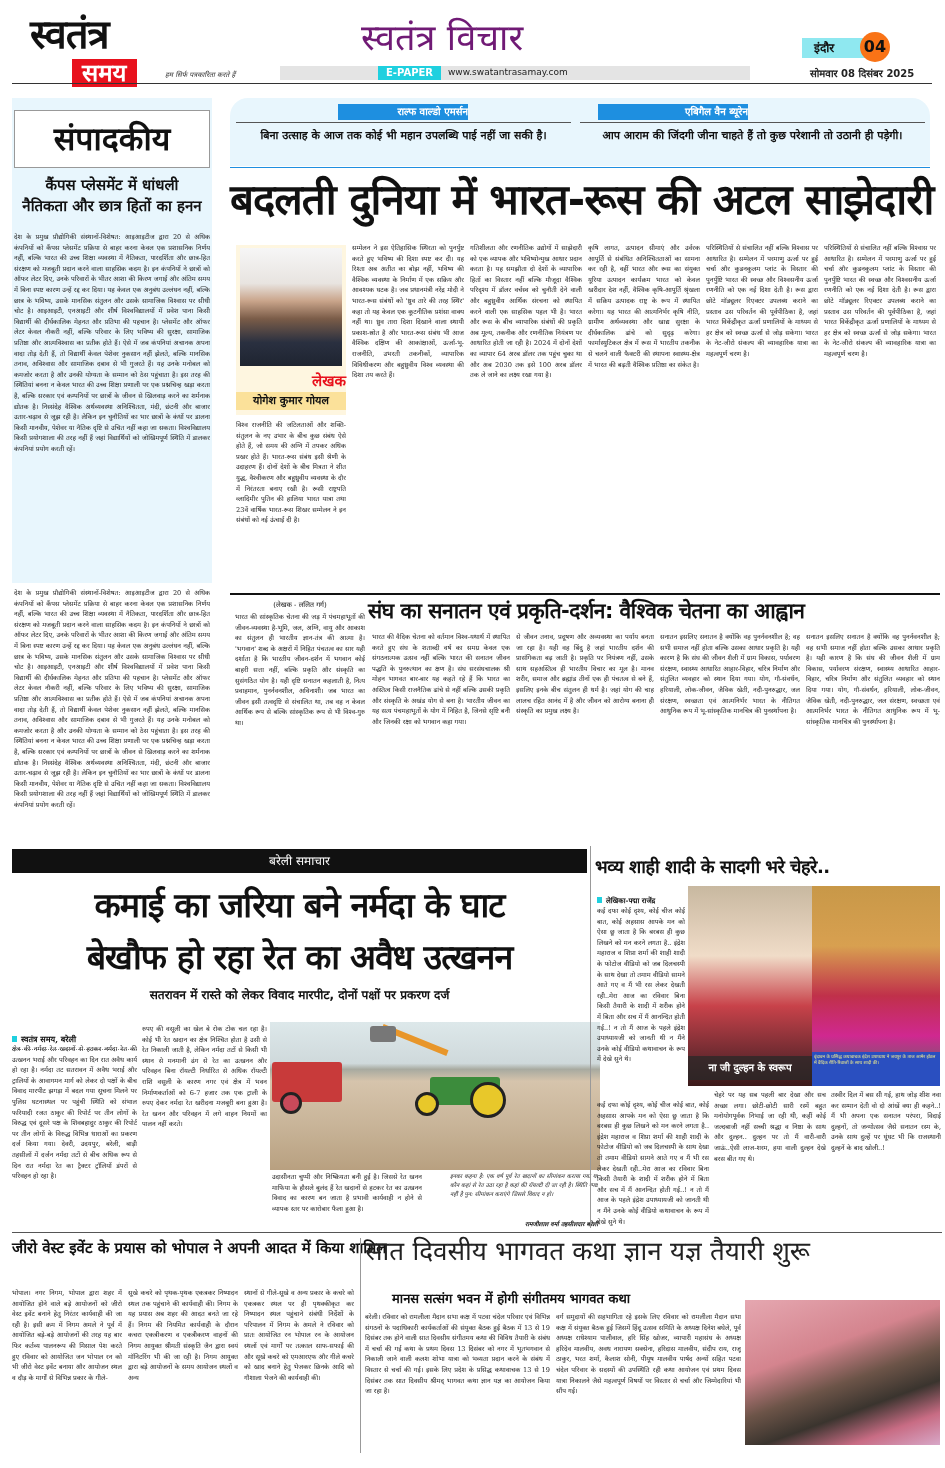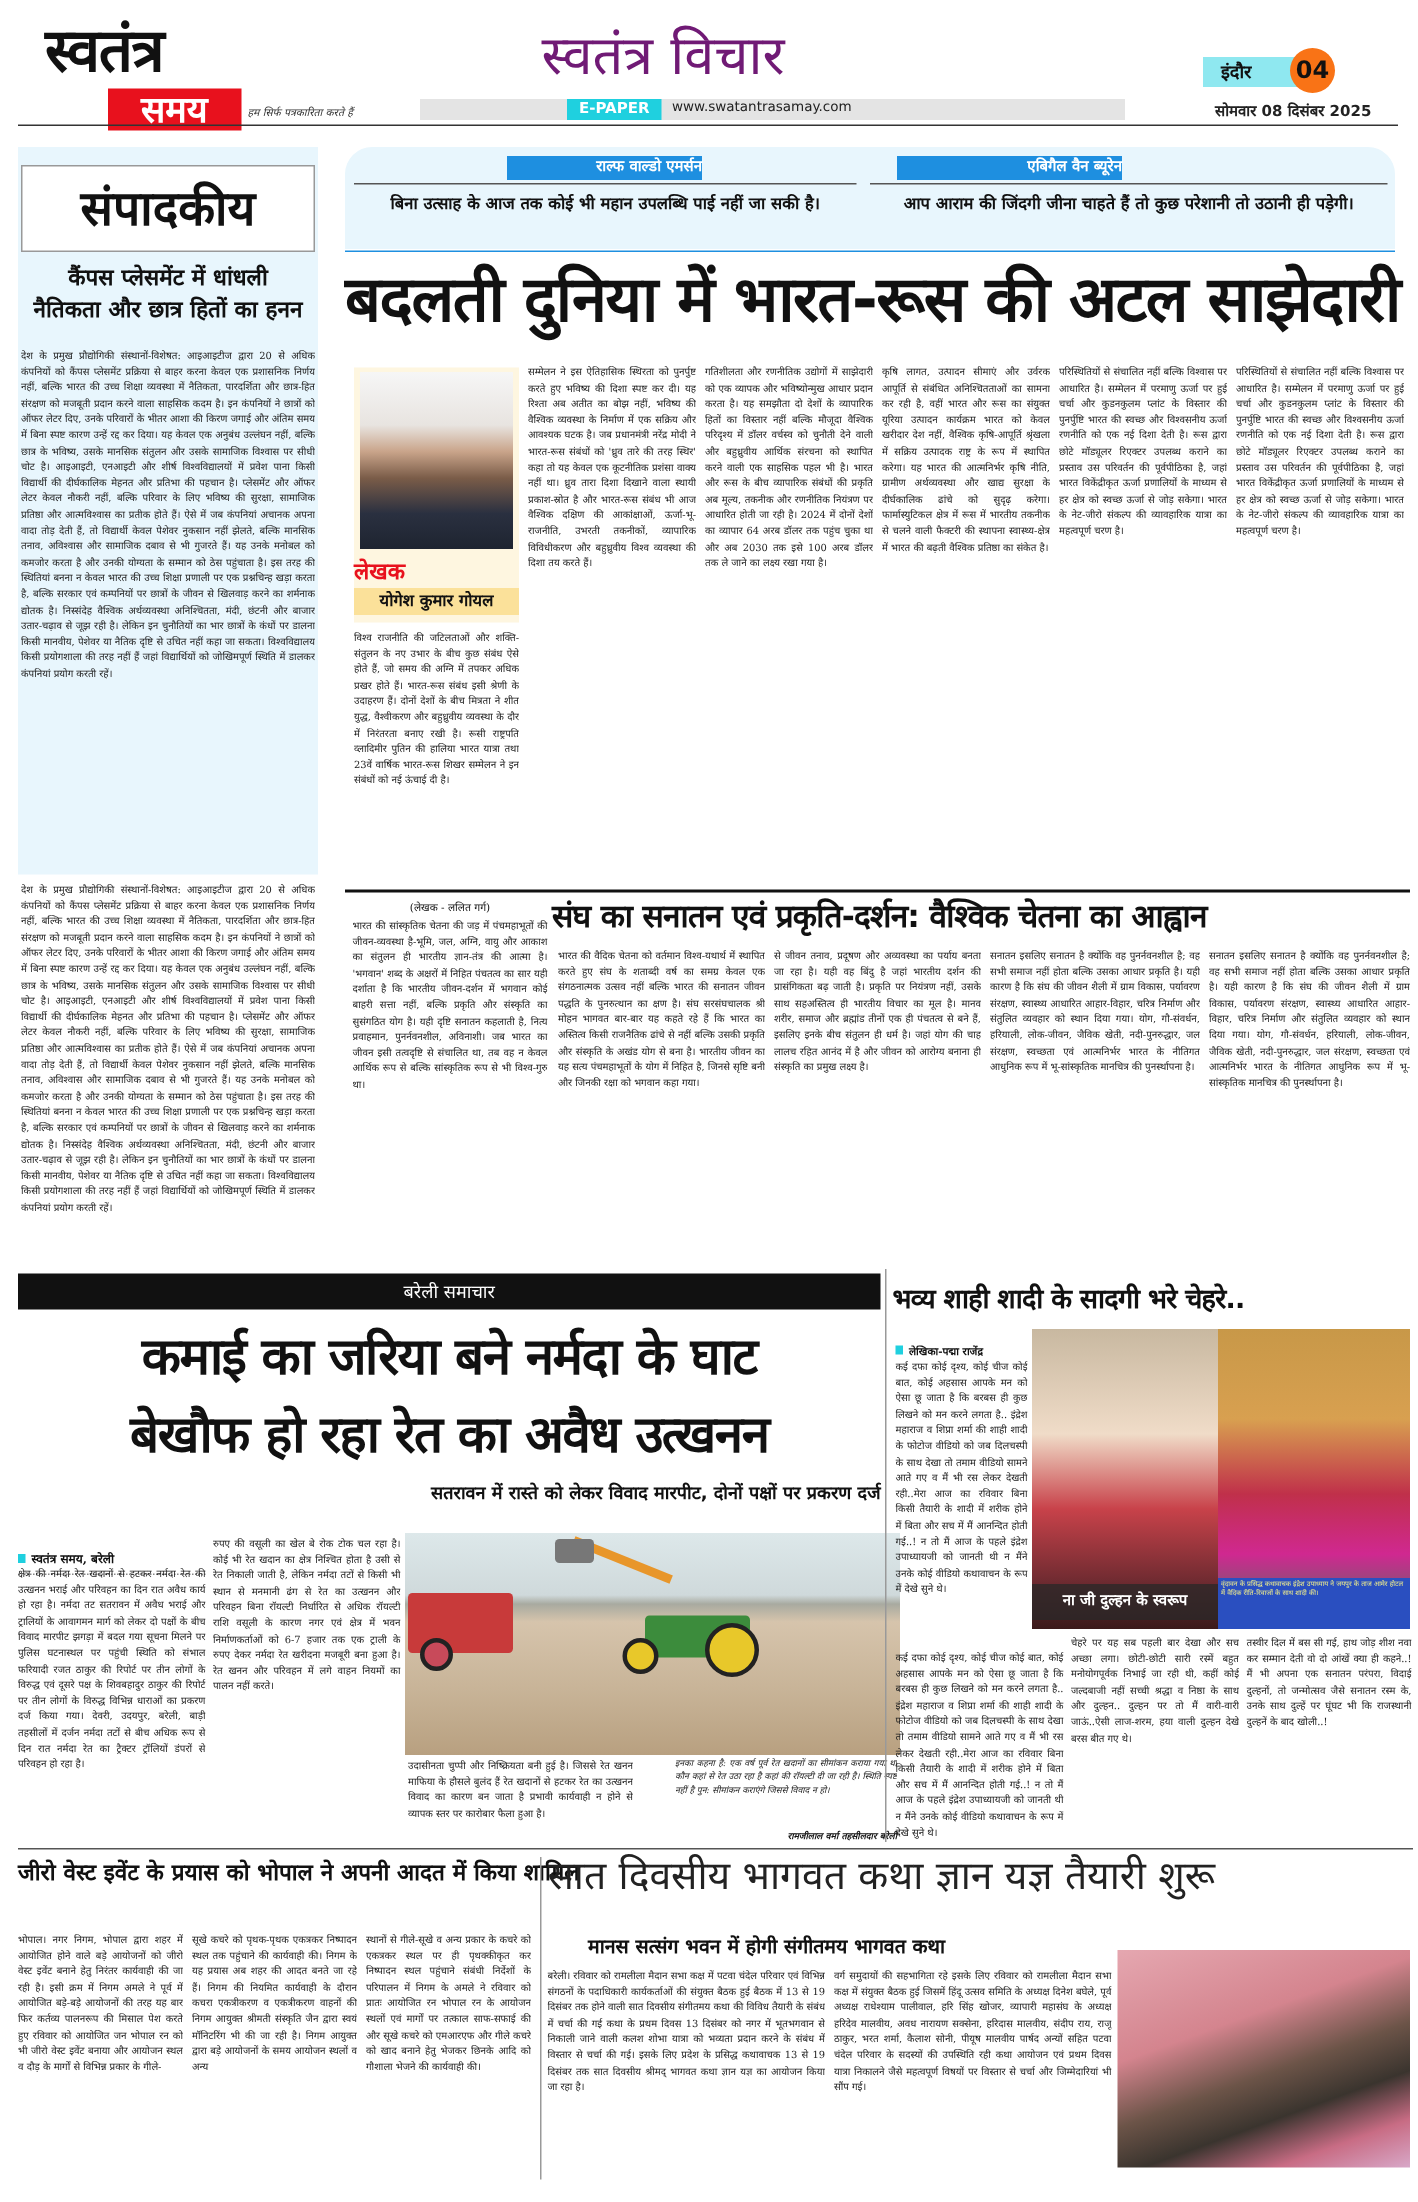--- a/index.html
+++ b/index.html
@@ -2,21 +2,21 @@
 <html><head>
 <meta charset="utf-8">
 <style>
   *{box-sizing:border-box;margin:0;padding:0}
   body{width:945px;height:1468px;background:#fff;font-family:"DejaVu Sans",sans-serif;color:#111;position:relative;overflow:hidden}
   .abs{position:absolute}
   .body-text{font-family:"DejaVu Serif",serif;font-size:6.6px;line-height:10.6px;color:#222;text-align:justify;overflow:hidden}
   
   #logo{left:30px;top:14px;width:122px;height:70px}
   #logo .top{font-family:"DejaVu Sans",sans-serif;font-weight:900;font-size:40px;line-height:40px;color:#111;letter-spacing:-1px}
-  #logo .bot{position:absolute;left:42px;top:45px;background:#e8111d;color:#fff;font-weight:900;font-size:24px;line-height:28px;padding:0 22px}
+  #logo .bot{position:absolute;left:42px;top:45px;background:#e8111d;color:#fff;font-weight:900;font-size:24px;line-height:28px;padding:0 10px}
   #tagline{left:165px;top:70px;font-family:"DejaVu Serif",serif;font-style:italic;font-size:7px;color:#333}
   #gray-bar{left:280px;top:66px;width:470px;height:14px;background:#e4e4e4}
   #epaper{left:378px;top:66px;background:#1fd0df;color:#fff;font-weight:bold;font-size:10px;line-height:14px;padding:0 8px}
   #site{left:448px;top:67px;font-size:9px;color:#222}
   #title{left:361px;top:18px;font-size:36px;line-height:40px;color:#701a75;font-weight:300}
   #city{left:802px;top:38px;width:72px;height:20px;background:#8fe8f0;font-weight:bold;font-size:12px;line-height:20px;padding-left:12px}
   #pageno{left:860px;top:32px;width:30px;height:30px;border-radius:50%;background:#f97316;font-weight:bold;font-size:16px;line-height:30px;text-align:center}
   #date{left:810px;top:66px;font-weight:bold;font-size:10px;color:#222}
   #rule-top{left:12px;top:83px;width:920px;height:1px;background:#333}
   
@@ -27,31 +27,31 @@
   
   #quote-band{left:230px;top:98px;width:700px;height:68px;background:#e8f6fd;border-radius:18px 18px 0 0}
   .q-tag{background:#1e8fe0;color:#fff;font-weight:bold;font-size:10px;line-height:16px;text-align:right}
   .q-line{height:1px;background:#555}
   .q-text{font-size:11px;line-height:15px;text-align:center;font-weight:bold;color:#111}
   #main-headline{left:230px;top:170px;width:700px;font-weight:900;font-size:42px;line-height:60px;letter-spacing:-1px;white-space:nowrap}
   #headline-rule{left:230px;top:167px;width:700px;height:1px;background:#1e8fe0}
   
   #author-box{left:236px;top:245px;width:110px;height:170px;background:#fef6e0}
   #author-photo{left:240px;top:248px;width:102px;height:118px;background:linear-gradient(180deg,#f6f6f6 0%,#e8e4e0 30%,#c9a48a 45%,#7a5c48 60%,#2a3040 80%,#1e2430 100%)}
-  #author-label{left:236px;top:370px;width:110px;text-align:left;color:#e8111d;font-weight:bold;font-size:15px}
+  #author-label{left:236px;top:370px;width:110px;text-align:right;color:#e8111d;font-weight:bold;font-size:15px}
   #author-name{left:236px;top:392px;width:110px;height:18px;background:#fbe19a;text-align:center;font-size:11px;font-weight:bold;line-height:18px}
   
   #band-rule{left:230px;top:593px;width:710px;height:2px;background:#111}
   #lekhak{left:235px;top:600px;width:130px;font-size:7px;text-align:center;font-family:"DejaVu Serif",serif}
   #h2{left:368px;top:596px;width:570px;font-weight:700;font-size:21px;line-height:30px;white-space:nowrap;letter-spacing:-0.5px}
   
   #bareilly-bar{left:12px;top:849px;width:575px;height:24px;background:#111;color:#fff;text-align:center;font-size:12px;line-height:24px}
   #h3a,#h3b{left:12px;width:575px;text-align:center;font-weight:900;font-size:34px;line-height:50px;white-space:nowrap;letter-spacing:-1px}
   #h3a{top:880px}#h3b{top:932px}
-  #h3-sub{left:12px;top:986px;width:575px;text-align:right;font-size:12px;font-weight:bold}
+  #h3-sub{left:12px;top:986px;width:575px;text-align:center;font-size:12px;font-weight:bold}
   #sand-photo{left:270px;top:1022px;width:330px;height:148px;background:linear-gradient(180deg,#dde8ea 0%,#cfd9db 28%,#a8aaa0 32%,#d6c4ac 40%,#c8b498 70%,#b8a080 100%)}
   .tractor-red{background:#c83a3a;border-radius:3px}
   .tractor-green{background:#3c8c3c;border-radius:3px}
   .wheel{border-radius:50%;background:#e8c82a;border:3px solid #222}
   #wedding-head{left:595px;top:852px;width:345px;font-weight:900;font-size:18px;line-height:30px;white-space:nowrap;letter-spacing:-0.5px}
   #wedding-photo1{left:688px;top:886px;width:124px;height:200px;background:linear-gradient(180deg,#c8b8a0 0%,#f0dcc8 35%,#c8424a 60%,#6c2a30 85%,#3a1a1a 100%)}
   #wedding-photo2{left:812px;top:886px;width:128px;height:200px;background:linear-gradient(180deg,#c89848 0%,#d8a050 30%,#c0304a 55%,#d02890 75%,#3a7c5a 100%)}
   #wedding-caption-bar{left:688px;top:1056px;width:124px;height:24px;background:rgba(40,40,40,.75);color:#fff;font-weight:bold;font-size:10px;line-height:24px;text-align:center;overflow:hidden;white-space:nowrap}
   #wedding-caption2{left:812px;top:1052px;width:128px;height:34px;background:#2a4fc0;color:#f4f08a;font-size:4.5px;line-height:5.5px;padding:2px}
   

